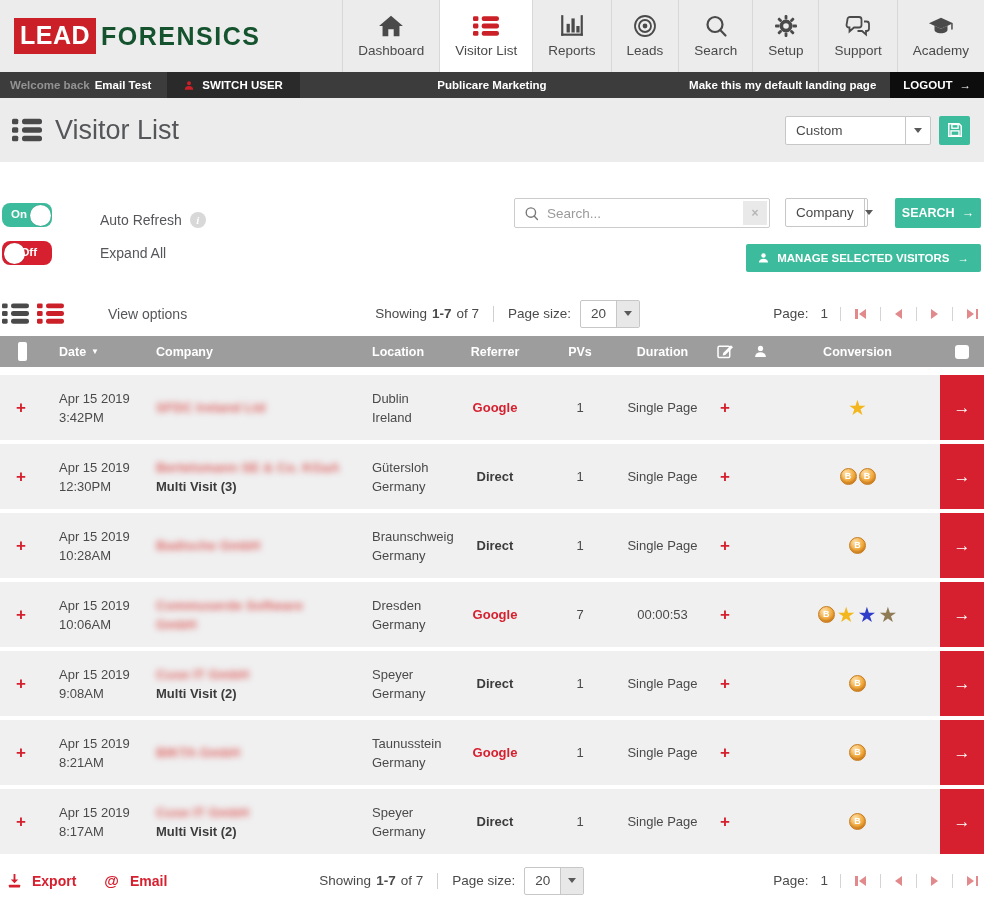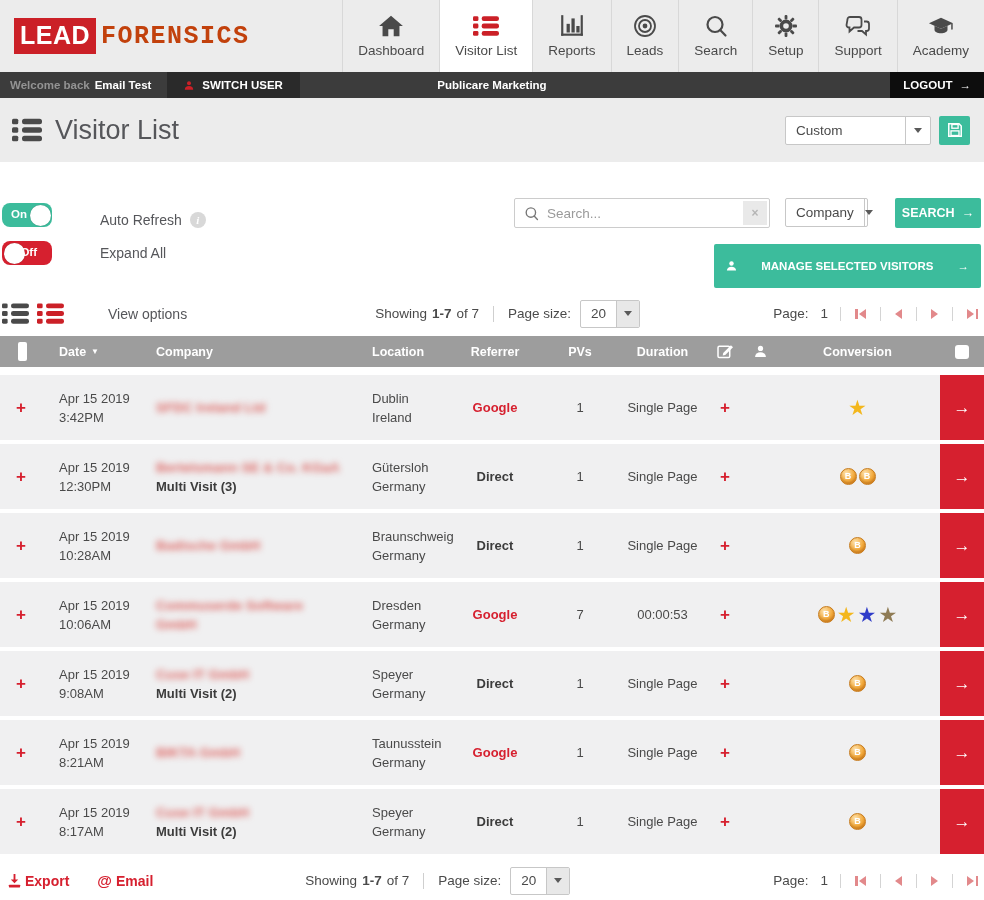--- a/index.html
+++ b/index.html
@@ -5,21 +5,21 @@
   * { box-sizing: border-box; margin: 0; padding: 0; }
   html,body { background:#fff; }
   body { width:984px; height:900px; font-family:"Liberation Sans","DejaVu Sans",sans-serif; overflow:hidden; position:relative; }
   .islot svg { width:100%; height:100%; display:block; }
   .islot { display:inline-block; }
 
   
   .nav { height:72px; background:#ececec; display:flex; align-items:stretch; }
   .logo { display:flex; align-items:center; margin-left:14px; gap:5px; }
   .logo-lead { background:#cb2027; color:#fff; font-weight:bold; font-size:25px; padding:3px 6px 4px; letter-spacing:.5px; }
-  .logo-forensics { color:#c2410c; font-weight:bold; font-size:25px; letter-spacing:1.5px;font-family:Liberation Mono, monospace; }
+  .logo-forensics { color:#14532d; font-weight:bold; font-size:25px; letter-spacing:1.5px; }
   .nav-items { margin-left:auto; display:flex; align-items:stretch; }
   .nav-item { display:flex; flex-direction:column; align-items:center; justify-content:center; gap:5px;
               padding:0 15px; border-left:1px solid #d8d8d8; color:#4a4a4a; font-size:13.5px; cursor:pointer; }
   .nav-item.active { background:#fff; }
   .nav-item.active .nav-icon { color:#cb2027; }
   .nav-icon { width:26px; height:24px; color:#4a4a4a; }
   .nav-label { white-space:nowrap; }
 
   
   .userbar { height:26px; background:#3c3c3c; display:flex; align-items:stretch; color:#fff;
@@ -69,22 +69,22 @@
                border:1px solid #ccc; border-radius:2px; display:flex; align-items:center; }
   .searchbox .islot { width:15px; height:15px; color:#777; margin:0 8px 0 9px; flex:none; }
   .searchbox input { border:none; outline:none; flex:1; font-size:13.5px; color:#444; min-width:0; background:transparent; }
   .searchbox input::placeholder { color:#9a9a9a; }
   .clear-btn { width:24px; align-self:stretch; margin:2px; background:#e9e9e9; border:none; color:#b5b5b5;
                font-size:12px; font-weight:bold; cursor:pointer; display:flex; align-items:center; justify-content:center; }
   .cat-select { position:absolute; left:785px; top:36px; width:83px; }
   .search-btn { position:absolute; left:895px; top:36px; width:86px; height:30px; background:#3cbc9c; border:none;
                 border-radius:2px; color:#fff; font-weight:bold; font-size:12.5px; display:flex; align-items:center;
                 justify-content:center; gap:7px; cursor:pointer; }
-  .manage-btn { position:absolute; right:3px; top:82px; height:44px; background:#3cbc9c; border:none; border-radius:2px;
-                color:#fff; font-weight:bold; font-size:11.5px; display:flex; align-items:center; gap:24px;
+  .manage-btn { position:absolute; right:3px; top:82px; height:28px; background:#3cbc9c; border:none; border-radius:2px;
+                color:#fff; font-weight:bold; font-size:11.5px; display:flex; align-items:center; gap:8px;
                 padding:0 12px; cursor:pointer; }
   .manage-btn .islot { width:11px; height:12px; color:#fff; }
 
   
   .metarow { height:45px; display:flex; align-items:center; padding:0 4px 0 2px; background:#fff; }
   .view-ic { width:27px; height:23px; margin-right:8px; cursor:pointer; }
   .view-gray { color:#4a4a4a; }
   .view-red { color:#cb2027; }
   .viewoptions { margin-left:36px; font-size:14px; color:#55565a; cursor:pointer; }
   .showgroup { display:flex; align-items:center; font-size:13.5px; color:#4a4a4a; gap:5px; }
@@ -131,21 +131,21 @@
           color:#fff; font-size:9px; font-weight:bold; box-shadow:inset 0 -2px 2px rgba(120,60,0,.25); }
   .star { font-size:21px; line-height:1; }
   .star-gold { color:#f3b71d; }
   .star-blue { color:#2f3cc9; }
   .star-bronze { color:#8f7b54; }
   .c-action { height:100%; align-self:stretch; }
   .row-arrow { width:100%; height:100%; background:#d6202f; border:none; color:#fff; font-size:17px; font-weight:bold; cursor:pointer; }
 
   
   .footer { height:45px; display:flex; align-items:center; padding:0 4px 0 8px; background:#fff; }
-  .foot-link { display:flex; align-items:center; gap:4px; color:#d6202f; font-size:14px; font-weight:bold; cursor:pointer; }
+  .foot-link { display:flex; align-items:center; gap:11px; color:#d6202f; font-size:14px; font-weight:bold; cursor:pointer; }
   .foot-link .islot { width:13px; height:14px; color:#d6202f; }
   .foot-email { margin-left:28px; }
   .at-glyph { font-size:15px; font-weight:bold; }
   .footer .showgroup { margin-left:152px; }
 </style>
 </head>
 <body>
 
 <div class="nav">
   <div class="logo">
@@ -256,20 +256,21 @@
     <span class="islot">
         <svg viewBox="0 0 12 12" fill="currentColor">
           <circle cx="6" cy="3.2" r="2.4"></circle>
           <path d="M1 11 a5 4.3 0 0 1 10 0 Z"></path>
         </svg>
       </span>
     <span>SWITCH USER</span>
   </div>
   <div class="ub-center">Publicare Marketing</div>
   <div class="ub-right">
+    <span class="ub-default">Make this my default landing page</span>
     <div class="ub-logout">
       <span>LOGOUT</span>
       <span>→</span>
     </div>
   </div>
 </div>
 
 <div class="pagehead">
   <span class="ph-icon islot view-gray">
       <svg viewBox="0 0 24 20" fill="currentColor">

